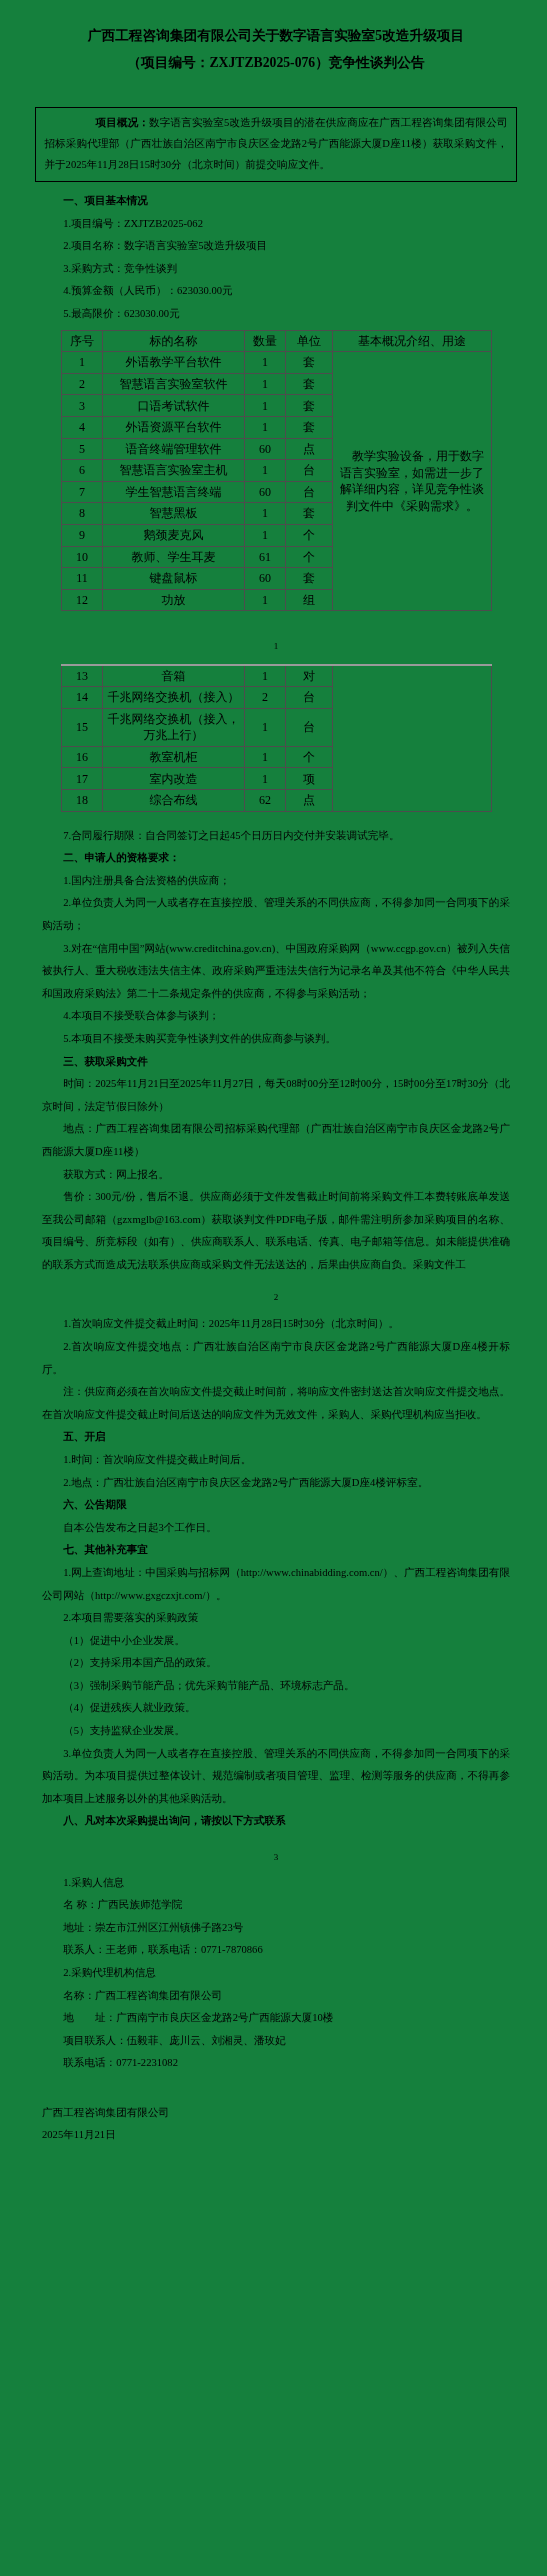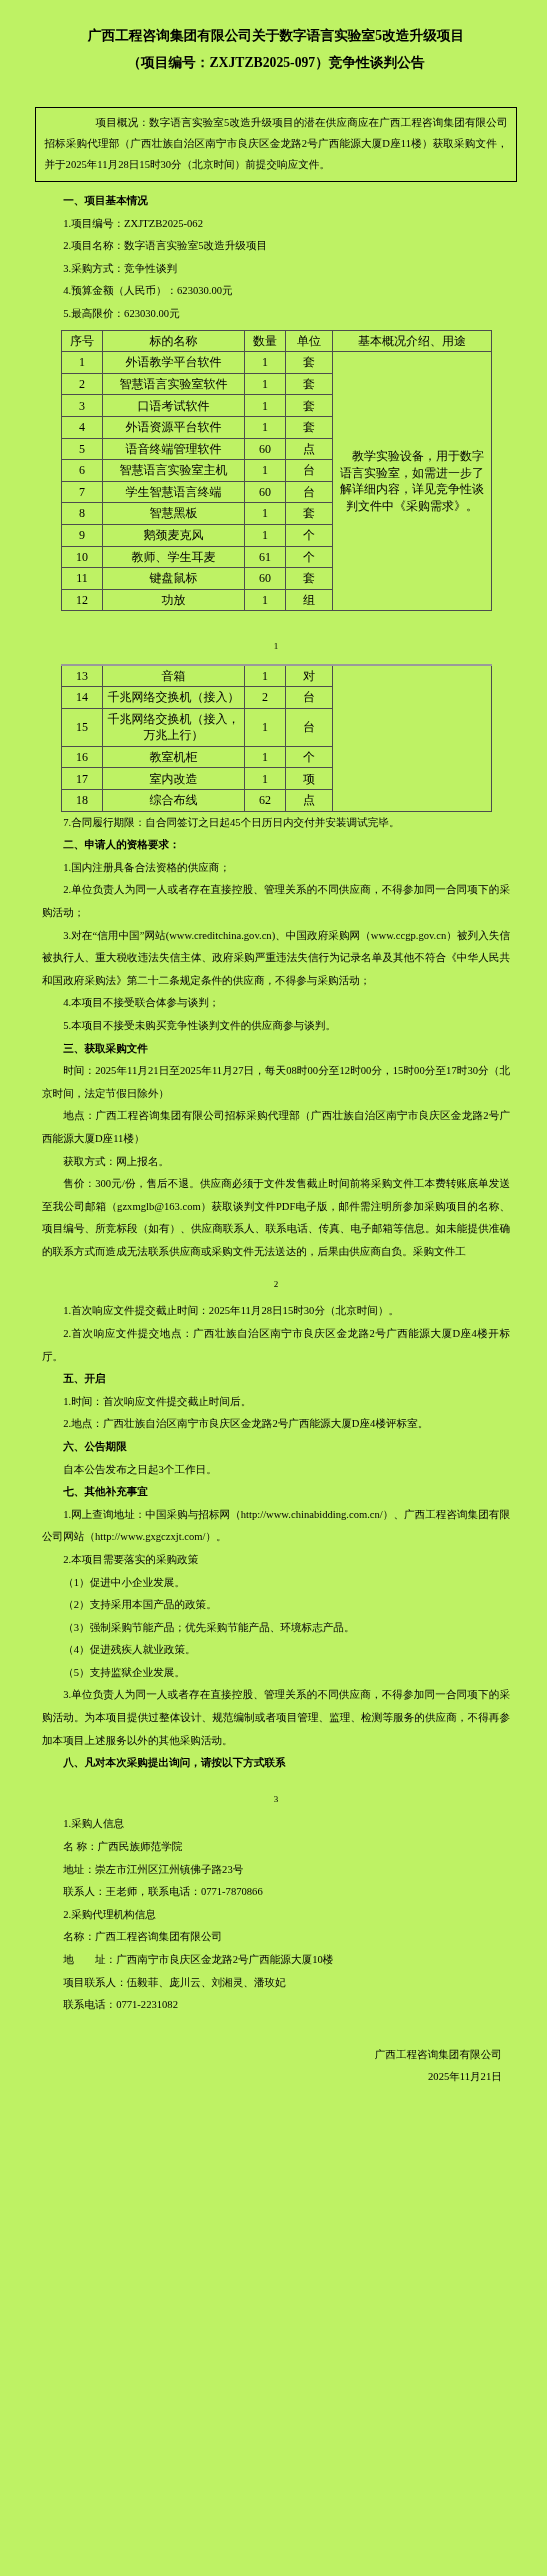--- a/index.html
+++ b/index.html
@@ -1,29 +1,29 @@
 <!DOCTYPE html>
 <html style="font-size:11px"><head>
 <meta charset="utf-8">
 <style>
   html,body{margin:0;padding:0;background:#fff;}
   .doc{
     width:548px;height:2576px;box-sizing:border-box;overflow:hidden;
-    background:#bef264;color:#000;
+    background:#15803d;color:#000;
     font-family:"Liberation Serif","DejaVu Serif",serif;
     padding:19px 38px 0 42px;
   }
   .title{font-size:13.7px;font-weight:bold;text-align:center;line-height:27px;margin-top:2.7px;}
   .overview-box{
     border:1.4px solid #000;margin:31.5px -6.8px 0 -6.8px;padding:4.1px 8.2px 5.5px 8.2px;
   }
   .overview-box p{margin:0;font-size:10.6px;line-height:21px;text-indent:2em;text-align:justify;}
   .para{margin:0;font-size:10.6px;line-height:22.6px;text-indent:2em;text-align:justify;}
   .h{font-weight:bold;}
-  .bold{font-weight:normal;padding-left:30px;}
+  .bold{font-weight:bold;padding-left:30px;}
   .noindent{text-indent:0;}
   .hmt{margin-top:8.2px;}
   table.items{
     border-collapse:collapse;margin:4.1px 0 0 19px;width:430px;table-layout:fixed;
     font-size:12px;
   }
   table.items td,table.items th{
     border:0.7px solid #4d4d4d;text-align:center;vertical-align:middle;
     padding:2.1px 1.4px;line-height:16.4px;font-weight:normal;
   }
@@ -32,31 +32,31 @@
   table.items col.c-name{width:142px;}
   table.items col.c-qty{width:41px;}
   table.items col.c-unit{width:47px;}
   table.items col.c-desc{width:159px;}
   td.desc-cell{text-align:justify;padding:0 6.8px;line-height:20.5px;text-indent:1em;}
   table.t2{border-top:2.1px solid #9a9a9a;}
   .pagenum{text-align:center;font-size:9px;line-height:13.7px;margin:0;}
   .pn1{margin-top:29px;margin-bottom:9.6px;}
   .pn2{margin-top:15px;margin-bottom:8.2px;}
   .pn3{margin-top:18px;margin-bottom:6.8px;}
-  .sig{margin:0;font-size:10.6px;line-height:22.6px;text-align:right;padding-right:8.2px;}
+  .sig{margin:0;font-size:10.6px;line-height:22.6px;text-align:left;padding-right:8.2px;}
   .sig-block{margin-top:27px;}
 </style>
 </head>
 <body>
 
 <div class="doc">
 
   <div class="title">
     <div>广西工程咨询集团有限公司关于数字语言实验室5改造升级项目</div>
-    <div>（项目编号：ZXJTZB2025-097）竞争性谈判公告</div>
+    <div>（项目编号：ZXJTZB2025-076）竞争性谈判公告</div>
   </div>
 
   <div class="overview-box">
     <p><span class="bold">项目概况：</span><span>数字语言实验室5改造升级项目的潜在供应商应在广西工程咨询集团有限公司招标采购代理部（广西壮族自治区南宁市良庆区金龙路2号广西能源大厦D座11楼）获取采购文件，并于2025年11月28日15时30分（北京时间）前提交响应文件。</span></p>
   </div>
 
   <p class="para h hmt">一、项目基本情况</p>
   <p class="para">1.项目编号：ZXJTZB2025-062</p>
   <p class="para">2.项目名称：数字语言实验室5改造升级项目</p>
   <p class="para">3.采购方式：竞争性谈判</p>
@@ -199,40 +199,41 @@
     </tr>
     <tr>
       <td>18</td>
       <td>综合布线</td>
       <td>62</td>
       <td>点</td>
     </tr>
   </tbody>
     </table>
 
-  <p class="para" style="margin-top:0">7.合同履行期限：自合同签订之日起45个日历日内交付并安装调试完毕。</p>
+  <p class="para" style="margin-top:13px">7.合同履行期限：自合同签订之日起45个日历日内交付并安装调试完毕。</p>
 
   <p class="para h">二、申请人的资格要求：</p>
   <p class="para">1.国内注册具备合法资格的供应商；</p>
   <p class="para">2.单位负责人为同一人或者存在直接控股、管理关系的不同供应商，不得参加同一合同项下的采购活动；</p>
   <p class="para">3.对在“信用中国”网站(www.creditchina.gov.cn)、中国政府采购网（www.ccgp.gov.cn）被列入失信被执行人、重大税收违法失信主体、政府采购严重违法失信行为记录名单及其他不符合《中华人民共和国政府采购法》第二十二条规定条件的供应商，不得参与采购活动；</p>
   <p class="para">4.本项目不接受联合体参与谈判；</p>
   <p class="para">5.本项目不接受未购买竞争性谈判文件的供应商参与谈判。</p>
 
   <p class="para h">三、获取采购文件</p>
   <p class="para">时间：2025年11月21日至2025年11月27日，每天08时00分至12时00分，15时00分至17时30分（北京时间，法定节假日除外）</p>
   <p class="para">地点：广西工程咨询集团有限公司招标采购代理部（广西壮族自治区南宁市良庆区金龙路2号广西能源大厦D座11楼）</p>
   <p class="para">获取方式：网上报名。</p>
   <p class="para">售价：300元/份，售后不退。供应商必须于文件发售截止时间前将采购文件工本费转账底单发送至我公司邮箱（gzxmglb@163.com）获取谈判文件PDF电子版，邮件需注明所参加采购项目的名称、项目编号、所竞标段（如有）、供应商联系人、联系电话、传真、电子邮箱等信息。如未能提供准确的联系方式而造成无法联系供应商或采购文件无法送达的，后果由供应商自负。采购文件工</p>
 
   <p class="pagenum pn2">2</p>
 
 
   <p class="para">1.首次响应文件提交截止时间：2025年11月28日15时30分（北京时间）。</p>
   <p class="para">2.首次响应文件提交地点：广西壮族自治区南宁市良庆区金龙路2号广西能源大厦D座4楼开标厅。</p>
+  <p class="para">注：供应商必须在首次响应文件提交截止时间前，将响应文件密封送达首次响应文件提交地点。在首次响应文件提交截止时间后送达的响应文件为无效文件，采购人、采购代理机构应当拒收。</p>
 
   <p class="para h">五、开启</p>
   <p class="para">1.时间：首次响应文件提交截止时间后。</p>
   <p class="para">2.地点：广西壮族自治区南宁市良庆区金龙路2号广西能源大厦D座4楼评标室。</p>
 
   <p class="para h">六、公告期限</p>
   <p class="para">自本公告发布之日起3个工作日。</p>
 
   <p class="para h">七、其他补充事宜</p>
   <p class="para">1.网上查询地址：中国采购与招标网（http://www.chinabidding.com.cn/）、广西工程咨询集团有限公司网站（http://www.gxgczxjt.com/）。</p>

